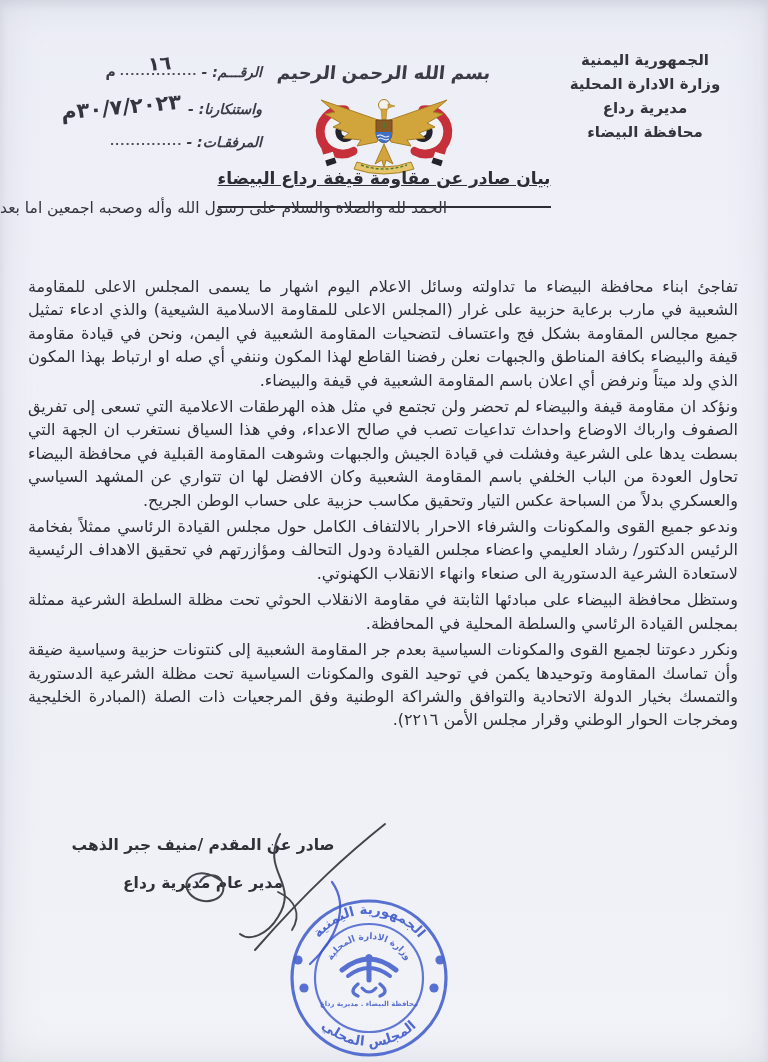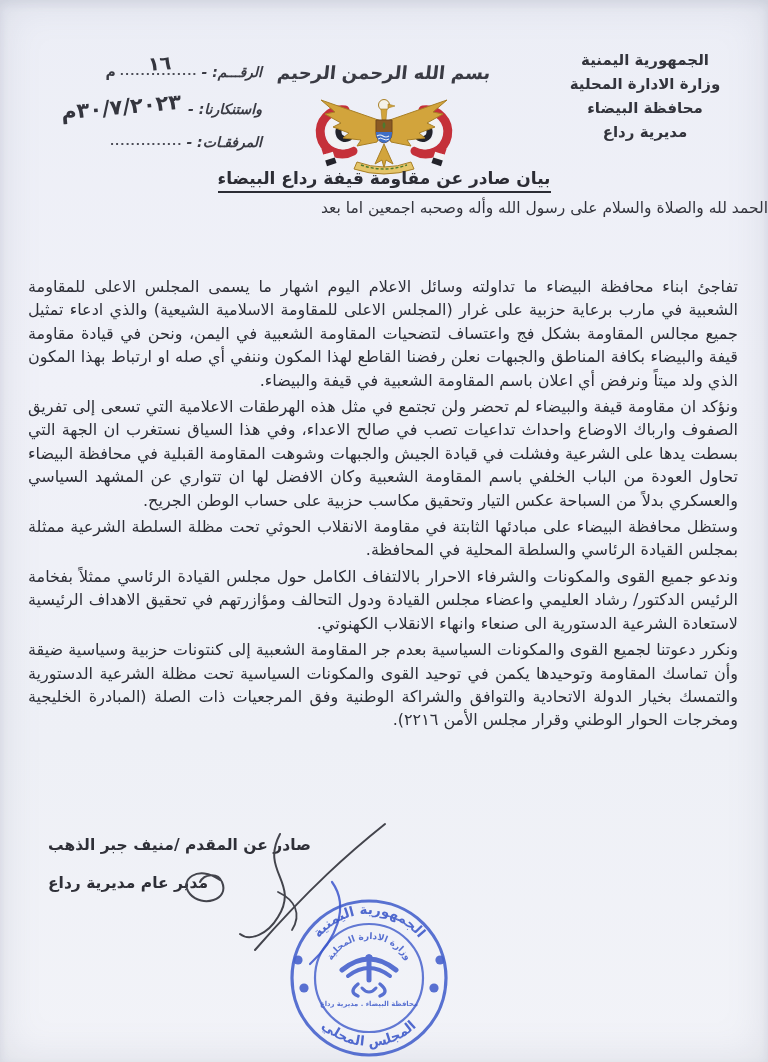--- a/index.html
+++ b/index.html
@@ -34,52 +34,52 @@
   }
   .hand-date{
     display:inline-block;font-size:21px;color:#34353e;font-weight:bold;
     transform:rotate(-5deg);white-space:nowrap;direction:rtl;margin-right:2px;
   }
   
   .doc-title{
     position:absolute;top:168px;left:0;width:100%;text-align:center;
     font-size:17px;font-weight:bold;color:#2c2d35;
   }
-  .doc-title span{display:inline-block;border-bottom:2px solid #2c2d35;padding-bottom:3px;}
+  .doc-title span{display:inline-block;border-bottom:2px solid #2c2d35;padding-bottom:18px;text-decoration:underline;}
   .preamble{
-    position:absolute;top:199px;left:0;width:100%;text-align:right;
+    position:absolute;top:199px;left:0;width:100%;text-align:left;
     font-size:15.5px;color:#33343c;
   }
   
   .body-text{
     position:absolute;top:229px;right:30px;left:28px;
     direction:rtl;text-align:justify;font-size:16px;line-height:23.4px;color:#2e2f37;margin-top:46px;
   }
   .body-text p{margin:0 0 3px 0;}
   
   .signature{
-    position:absolute;top:836px;left:48px;width:310px;text-align:left;
+    position:absolute;top:836px;left:48px;width:310px;text-align:center;
     font-size:15.5px;font-weight:bold;color:#2f3038;direction:rtl;
   }
   .signature .sig-line2{margin-top:20px;}
   .sig-ink{position:absolute;top:822px;left:160px;width:250px;height:150px;pointer-events:none;}
   
   .stamp{position:absolute;top:896px;left:282px;width:174px;height:166px;opacity:.92;}
   .stamp text{font-family:"DejaVu Sans",sans-serif;}
 </style>
 </head>
 <body>
 
 <div class="paper">
 
   <div class="ministry">
     <div>الجمهورية اليمنية</div>
     <div>وزارة الادارة المحلية</div>
+    <div>مديرية رداع</div>
     <div>محافظة البيضاء</div>
-    <div>مديرية رداع</div>
   </div>
 
   <div class="basmala">بسم الله الرحمن الرحيم</div>
 
   <svg class="emblem" viewBox="0 0 150 86" aria-hidden="true">
 
     <g transform="translate(112,42)">
       <path d="M 2,-22 A 22,22 0 1 1 -6,19" fill="none" stroke="#c5303a" stroke-width="9" stroke-linecap="round"></path>
       <path d="M 1,-14 A 14,14 0 1 1 -4,12" fill="none" stroke="#f2f2f4" stroke-width="7" stroke-linecap="round"></path>
       <path d="M 1,-7 A 7,7 0 1 1 -2,6" fill="none" stroke="#23232b" stroke-width="6" stroke-linecap="round"></path>
@@ -143,22 +143,22 @@
 
   <div class="doc-title">
     <span>بيان صادر عن مقاومة قيفة رداع البيضاء</span>
   </div>
 
   <div class="preamble">الحمد لله والصلاة والسلام على رسول الله وأله وصحبه اجمعين اما بعد</div>
 
   <div class="body-text">
     <p>تفاجئ ابناء محافظة البيضاء ما تداولته وسائل الاعلام اليوم اشهار ما يسمى المجلس الاعلى للمقاومة الشعبية في مارب برعاية حزبية على غرار (المجلس الاعلى للمقاومة الاسلامية الشيعية) والذي ادعاء تمثيل جميع مجالس المقاومة بشكل فج واعتساف لتضحيات المقاومة الشعبية في اليمن، ونحن في قيادة مقاومة قيفة والبيضاء بكافة المناطق والجبهات نعلن رفضنا القاطع لهذا المكون وننفي أي صله او ارتباط بهذا المكون الذي ولد ميتاً ونرفض أي اعلان باسم المقاومة الشعبية في قيفة والبيضاء.</p>
     <p>ونؤكد ان مقاومة قيفة والبيضاء لم تحضر ولن تجتمع في مثل هذه الهرطقات الاعلامية التي تسعى إلى تفريق الصفوف وارباك الاوضاع واحداث تداعيات تصب في صالح الاعداء، وفي هذا السياق نستغرب ان الجهة التي بسطت يدها على الشرعية وفشلت في قيادة الجيش والجبهات وشوهت المقاومة القبلية في محافظة البيضاء تحاول العودة من الباب الخلفي باسم المقاومة الشعبية وكان الافضل لها ان تتواري عن المشهد السياسي والعسكري بدلاً من السباحة عكس التيار وتحقيق مكاسب حزبية على حساب الوطن الجريح.</p>
+    <p>وندعو جميع القوى والمكونات والشرفاء الاحرار بالالتفاف الكامل حول مجلس القيادة الرئاسي ممثلاً بفخامة الرئيس الدكتور/ رشاد العليمي واعضاء مجلس القيادة ودول التحالف ومؤازرتهم في تحقيق الاهداف الرئيسية لاستعادة الشرعية الدستورية الى صنعاء وانهاء الانقلاب الكهنوتي.</p>
     <p>وستظل محافظة البيضاء على مبادئها الثابتة في مقاومة الانقلاب الحوثي تحت مظلة السلطة الشرعية ممثلة بمجلس القيادة الرئاسي والسلطة المحلية في المحافظة.</p>
-    <p>وندعو جميع القوى والمكونات والشرفاء الاحرار بالالتفاف الكامل حول مجلس القيادة الرئاسي ممثلاً بفخامة الرئيس الدكتور/ رشاد العليمي واعضاء مجلس القيادة ودول التحالف ومؤازرتهم في تحقيق الاهداف الرئيسية لاستعادة الشرعية الدستورية الى صنعاء وانهاء الانقلاب الكهنوتي.</p>
     <p>ونكرر دعوتنا لجميع القوى والمكونات السياسية بعدم جر المقاومة الشعبية إلى كنتونات حزبية وسياسية ضيقة وأن تماسك المقاومة وتوحيدها يكمن في توحيد القوى والمكونات السياسية تحت مظلة الشرعية الدستورية والتمسك بخيار الدولة الاتحادية والتوافق والشراكة الوطنية وفق المرجعيات ذات الصلة (المبادرة الخليجية ومخرجات الحوار الوطني وقرار مجلس الأمن ٢٢١٦).</p>
   </div>
 
   <div class="signature">
     <div class="sig-line1">صادر عن المقدم /منيف جبر الذهب</div>
     <div class="sig-line2">مدير عام مديرية رداع</div>
   </div>
 
   <svg class="sig-ink" viewBox="0 0 250 150" aria-hidden="true">
     <path d="M225,2 C190,30 150,65 95,128" fill="none" stroke="#43444c" stroke-width="2" stroke-linecap="round"></path>

